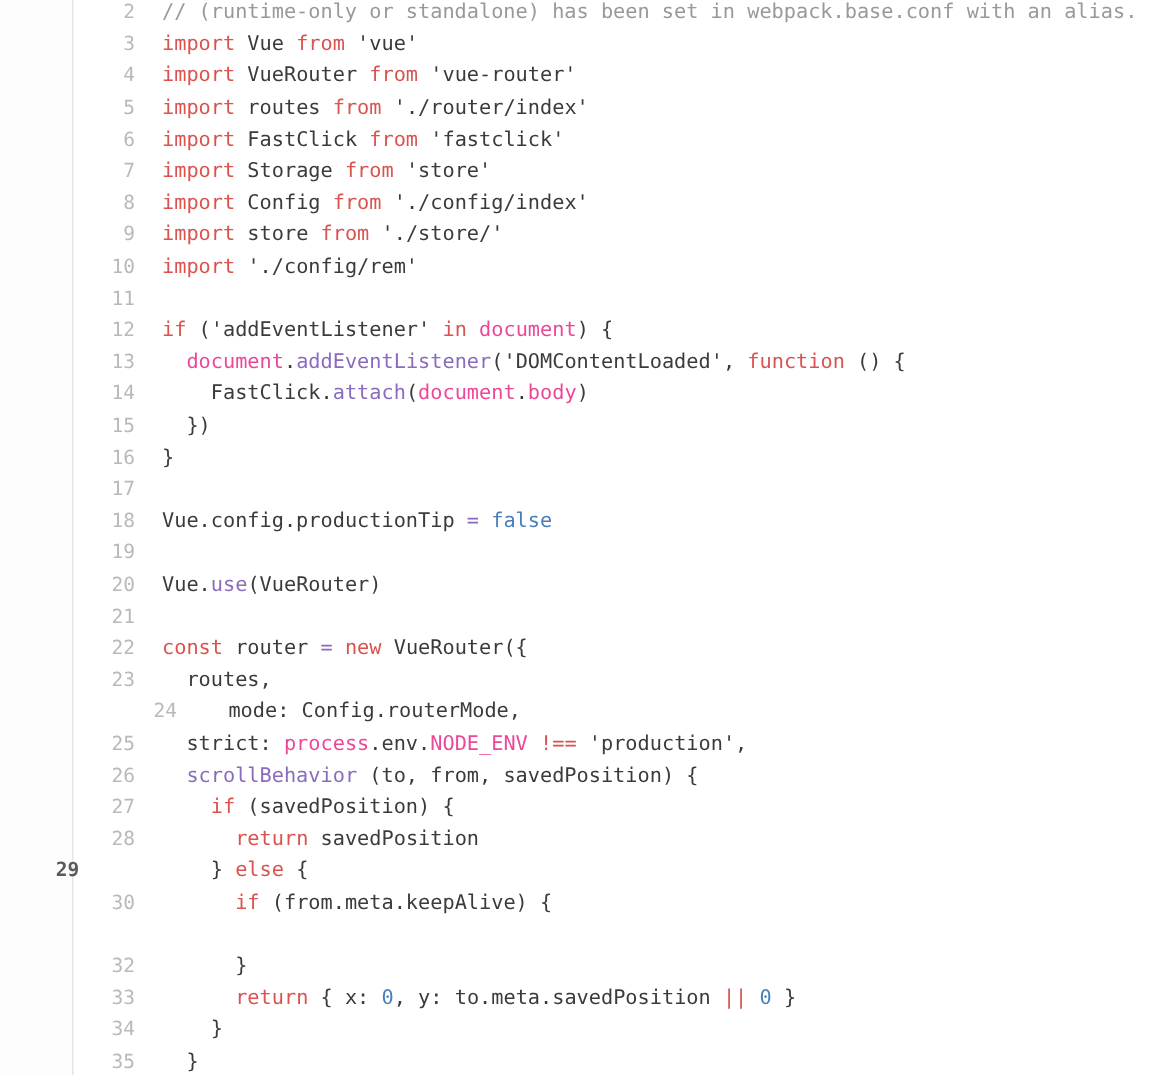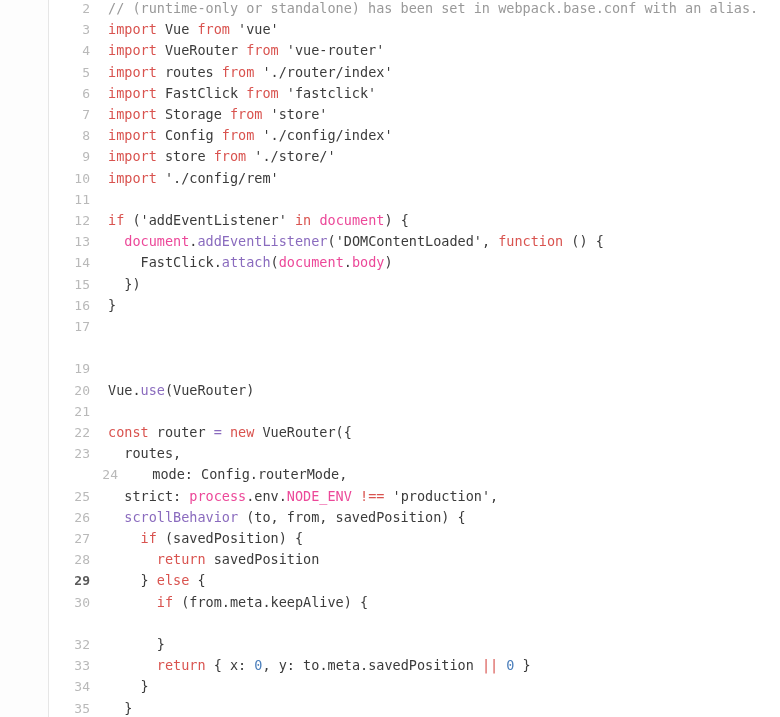--- a/index.html
+++ b/index.html
@@ -64,20 +64,21 @@
     width: 90px;
     text-align: right;
     color: #b9b9b9;
     font-size: 13px;
     font-family: "DejaVu Sans Mono", "Liberation Mono", monospace;
     user-select: none;
   }
   .ln.active {
     color: #5a5a5a;
     font-weight: bold;
+    text-align: center;
   }
 
   .src {
     position: absolute;
     left: 108px;
     top: 0;
     color: #3b3b3b;
     font-family: "DejaVu Sans Mono", "Liberation Mono", monospace;
     white-space: pre;
   }
@@ -110,20 +111,21 @@
       <div class="code-line" style="position: absolute; left: 0px; top: 125.2px; width: 780px;"><div class="ln">8</div><div class="src"><span class="t-kw">import</span><span class="t-pln"> Config </span><span class="t-kw">from</span><span class="t-pln"> </span><span class="t-str">'./config/index'</span></div></div>
       <div class="code-line" style="position: absolute; left: 0px; top: 146.4px; width: 780px;"><div class="ln">9</div><div class="src"><span class="t-kw">import</span><span class="t-pln"> store </span><span class="t-kw">from</span><span class="t-pln"> </span><span class="t-str">'./store/'</span></div></div>
       <div class="code-line" style="position: absolute; left: 0px; top: 167.6px; width: 780px; padding-left: 13px;"><div class="ln">10</div><div class="src"><span class="t-kw">import</span><span class="t-pln"> </span><span class="t-str">'./config/rem'</span></div></div>
       <div class="code-line" style="position: absolute; left: 0px; top: 188.8px; width: 732px;"><div class="ln">11</div><div class="src"></div></div>
       <div class="code-line" style="position: absolute; left: 0px; top: 210px; width: 780px;"><div class="ln">12</div><div class="src"><span class="t-kw">if</span><span class="t-pln"> (</span><span class="t-str">'addEventListener'</span><span class="t-pln"> </span><span class="t-kw">in</span><span class="t-pln"> </span><span class="t-blt">document</span><span class="t-pln">) {</span></div></div>
       <div class="code-line" style="position: absolute; left: 0px; top: 231.2px; width: 780px;"><div class="ln">13</div><div class="src"><span class="t-pln">  </span><span class="t-blt">document</span><span class="t-pln">.</span><span class="t-fn">addEventListener</span><span class="t-pln">(</span><span class="t-str">'DOMContentLoaded'</span><span class="t-pln">, </span><span class="t-kw">function</span><span class="t-pln"> () {</span></div></div>
       <div class="code-line" style="position: absolute; left: 0px; top: 252.4px; width: 780px;"><div class="ln">14</div><div class="src"><span class="t-pln">    FastClick</span><span class="t-pln">.</span><span class="t-fn">attach</span><span class="t-pln">(</span><span class="t-blt">document</span><span class="t-pln">.</span><span class="t-blt">body</span><span class="t-pln">)</span></div></div>
       <div class="code-line" style="position: absolute; left: 0px; top: 273.6px; width: 780px;"><div class="ln">15</div><div class="src"><span class="t-pln">  })</span></div></div>
       <div class="code-line" style="position: absolute; left: 0px; top: 294.8px; width: 780px;"><div class="ln">16</div><div class="src"><span class="t-pln">}</span></div></div>
       <div class="code-line" style="position: absolute; left: 0px; top: 316px; width: 780px;"><div class="ln">17</div><div class="src"></div></div>
+      <div class="code-line" style="position: absolute; left: 0px; top: 337.2px; width: 780px;"><div class="ln">18</div><div class="src"><span class="t-pln">Vue</span><span class="t-pln">.config.productionTip </span><span class="t-op">=</span><span class="t-pln"> </span><span class="t-bool">false</span></div></div>
       <div class="code-line" style="position: absolute; left: 0px; top: 358.4px; width: 780px;"><div class="ln">19</div><div class="src"></div></div>
       <div class="code-line" style="position: absolute; left: 0px; top: 379.6px; width: 780px;"><div class="ln">20</div><div class="src"><span class="t-pln">Vue</span><span class="t-pln">.</span><span class="t-fn">use</span><span class="t-pln">(VueRouter)</span></div></div>
       <div class="code-line" style="position: absolute; left: 0px; top: 400.8px; width: 667px;"><div class="ln">21</div><div class="src"></div></div>
       <div class="code-line" style="position: absolute; left: 0px; top: 422px; width: 648px;"><div class="ln">22</div><div class="src"><span class="t-kw">const</span><span class="t-pln"> router </span><span class="t-op">=</span><span class="t-pln"> </span><span class="t-kw">new</span><span class="t-pln"> VueRouter({</span></div></div>
       <div class="code-line" style="position: absolute; left: 0px; top: 443.2px; width: 780px;"><div class="ln">23</div><div class="src"><span class="t-pln">  routes,</span></div></div>
       <div class="code-line" style="position: absolute; left: 0px; top: 464.4px; width: 772px; margin-left: 28px;"><div class="ln">24</div><div class="src"><span class="t-pln">  mode: Config.routerMode,</span></div></div>
       <div class="code-line" style="position: absolute; left: 0px; top: 485.6px; width: 780px;"><div class="ln">25</div><div class="src"><span class="t-pln">  strict: </span><span class="t-blt">process</span><span class="t-pln">.env.</span><span class="t-blt">NODE_ENV</span><span class="t-pln"> </span><span class="t-opr">!==</span><span class="t-pln"> </span><span class="t-str">'production'</span><span class="t-pln">,</span></div></div>
       <div class="code-line" style="position: absolute; left: 0px; top: 506.8px; width: 780px;"><div class="ln">26</div><div class="src"><span class="t-pln">  </span><span class="t-fn">scrollBehavior</span><span class="t-pln"> (to, from, savedPosition) {</span></div></div>
       <div class="code-line" style="position: absolute; left: 0px; top: 528px; width: 780px;"><div class="ln">27</div><div class="src"><span class="t-pln">    </span><span class="t-kw">if</span><span class="t-pln"> (savedPosition) {</span></div></div>
       <div class="code-line" style="position: absolute; left: 0px; top: 549.2px; width: 780px;"><div class="ln">28</div><div class="src"><span class="t-pln">      </span><span class="t-kw">return</span><span class="t-pln"> savedPosition</span></div></div>

